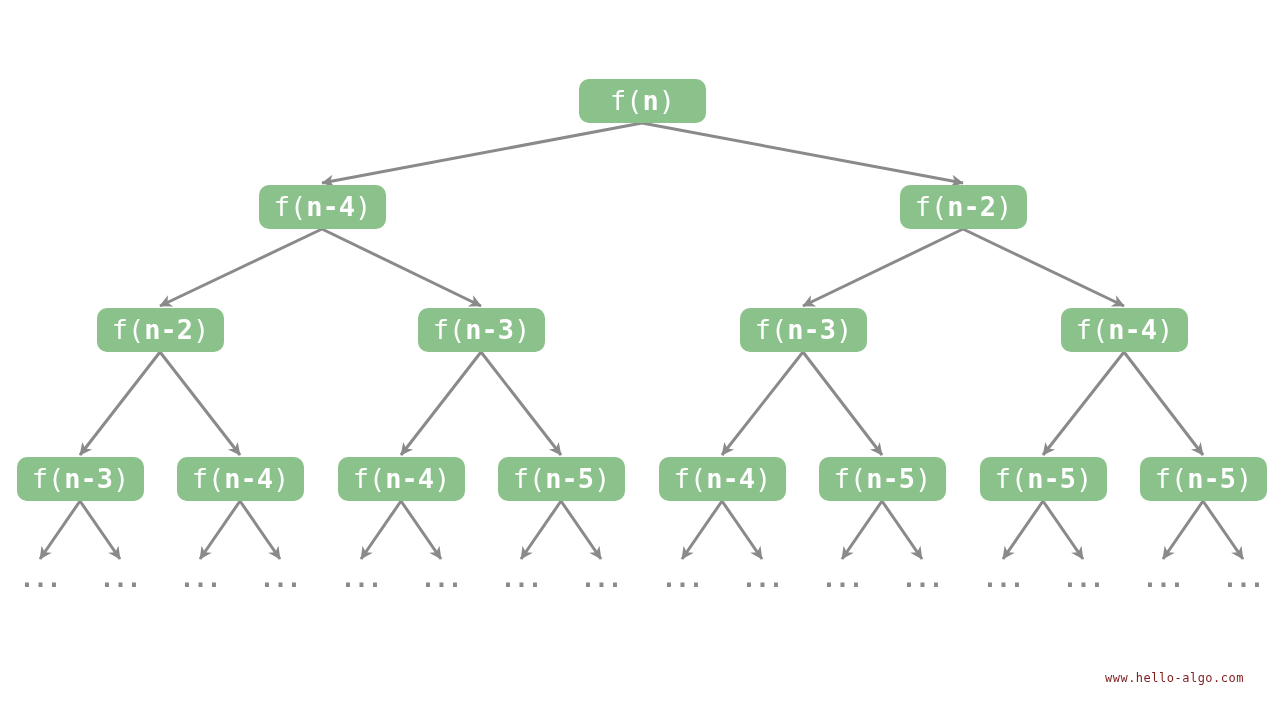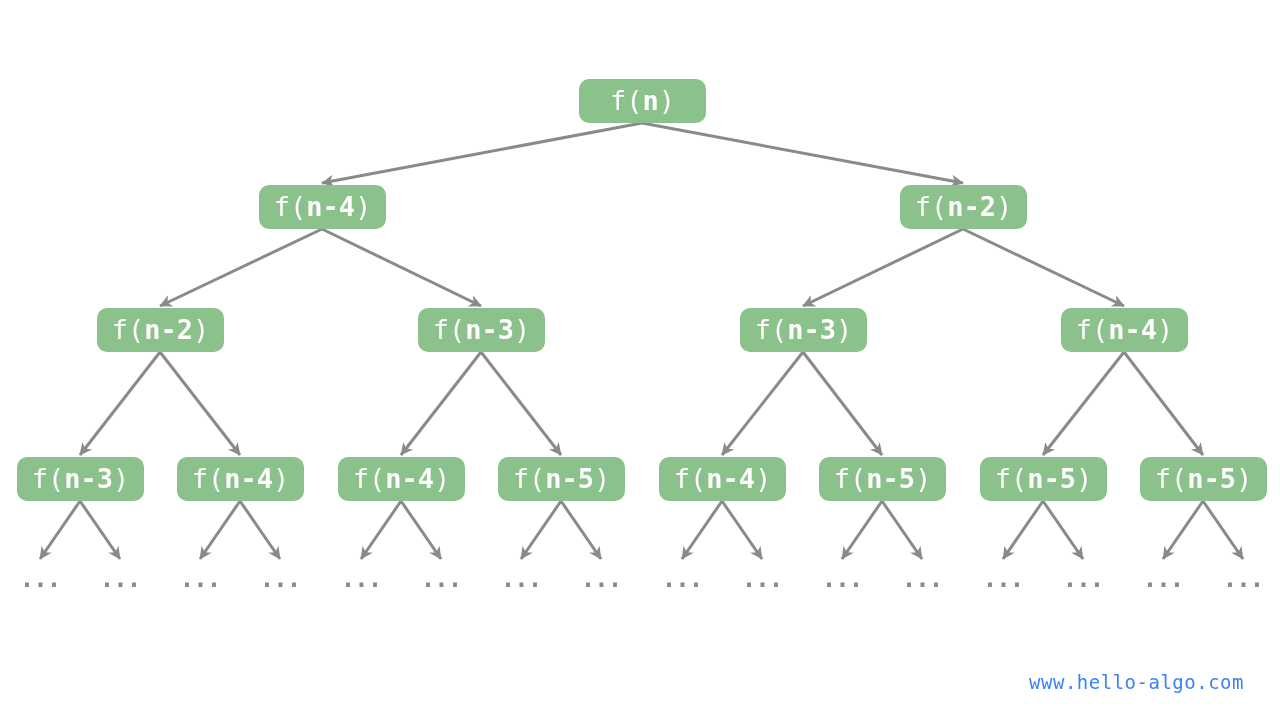--- a/index.html
+++ b/index.html
@@ -18,21 +18,21 @@
     white-space:pre;
   }
   .node .b { font-weight:bold; }
   .ellipsis {
     position:absolute; width:48px; height:26px; line-height:26px;
     text-align:center; font-weight:bold; font-size:24px;
     letter-spacing:-1px; color:#8A8A8A;
   }
   .watermark {
     position:absolute; right:36px; top:671px;
-    font-size:19px; color:#3b82f6; letter-spacing:0.5px;
+    font-size:12px; color:#7f1d1d; letter-spacing:0.5px;
   }
 </style>
 </head>
 <body>
 
 <div id="stage">
 
   <svg id="edges" xmlns="http://www.w3.org/2000/svg">
     <defs>
       <marker id="ah" viewBox="0 0 10 10" refX="9" refY="5" markerWidth="4.6" markerHeight="4.6" orient="auto">

